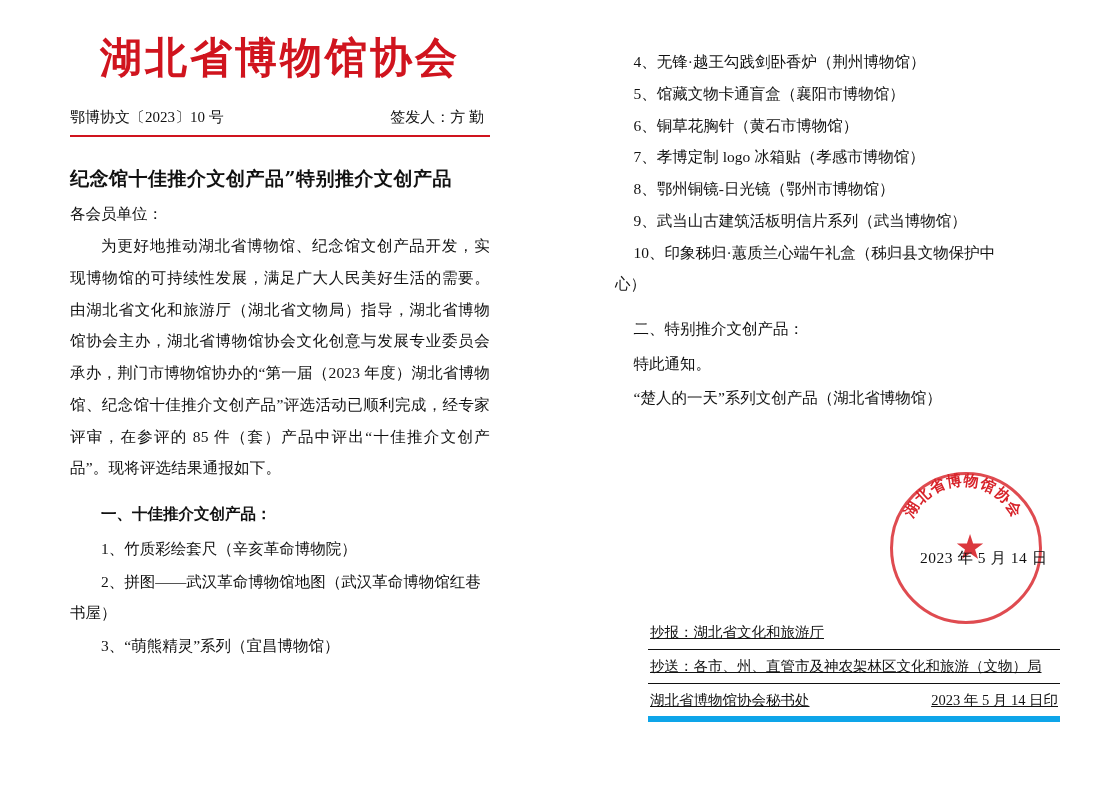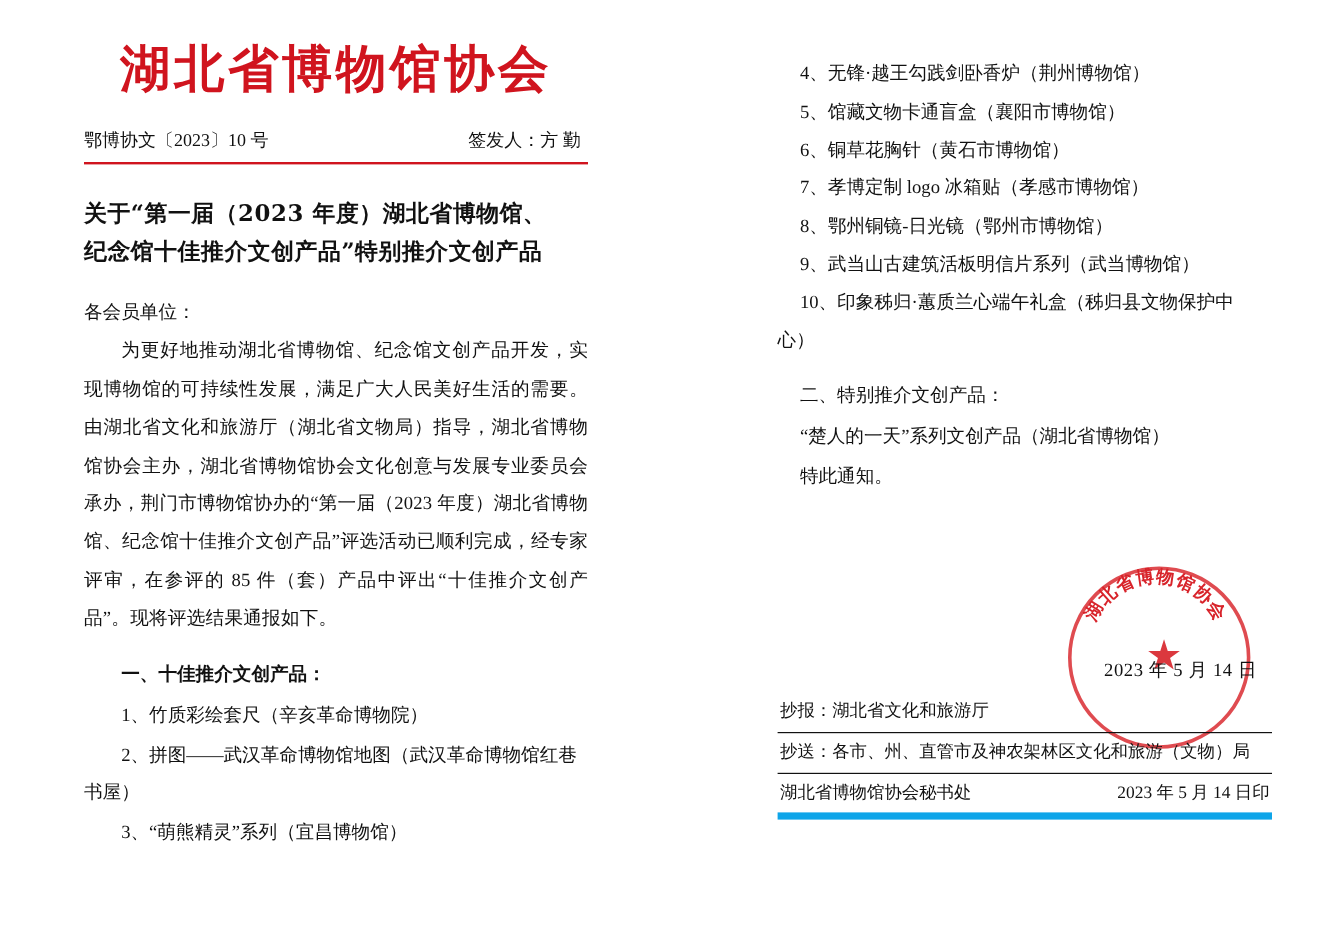--- a/index.html
+++ b/index.html
@@ -58,21 +58,21 @@
   }
   .doc-title {
     margin-top: 26px;
     font-family: "DejaVu Serif", "Liberation Serif", serif;
     font-weight: bold;
     font-size: 19px;
     line-height: 1.65;
     letter-spacing: 0.5px;
   }
   .salutation {
-    margin-top: 20px;
+    margin-top: 4px;
     font-size: 15.5px;
     line-height: 1.9;
   }
   .body-para {
     margin-top: 2px;
     font-size: 15.5px;
     line-height: 2.05;
     text-align: justify;
     text-indent: 2em;
     letter-spacing: 0.2px;
@@ -88,21 +88,21 @@
   .list-item {
     font-size: 15.5px;
     line-height: 2.0;
     text-indent: 2em;
     margin-top: 2px;
   }
   .list-item.wrap { text-indent: 2em; }
   
   .col-right {
     position: absolute;
-    left: 648px;
+    left: 615px;
     top: 46px;
     width: 410px;
   }
   .r-item {
     font-size: 15.5px;
     line-height: 2.05;
     text-indent: 1.2em;
   }
   .r-section-head {
     margin-top: 14px;
@@ -164,23 +164,24 @@
     left: 920px;
     top: 548px;
     font-size: 15.5px;
     letter-spacing: 0.5px;
     white-space: nowrap;
   }
   
   .footer {
     position: absolute;
     left: 648px;
-    top: 577px;
+    top: 616px;
     width: 412px;
     font-size: 14.5px;
+    text-decoration: underline;
   }
   .footer-row {
     padding: 6px 2px 5px 2px;
     border-bottom: 1px solid #111;
     line-height: 1.5;
     white-space: nowrap;
   }
   .footer-row.last {
     display: flex;
     justify-content: space-between;
@@ -197,21 +198,20 @@
     <div class="letterhead">湖北省博物馆协会</div>
 
     <div class="doc-meta">
       <span class="left-num">鄂博协文〔2023〕10 号</span>
       <span class="right-sign">签发人：方 勤</span>
     </div>
 
     <div class="red-rule"></div>
 
     <div class="doc-title">
-      <div>关于“第一届（2023 年度）湖北省博物馆、</div>
       <div>纪念馆十佳推介文创产品”特别推介文创产品</div>
     </div>
 
     <div class="salutation">各会员单位：</div>
 
     <div class="body-para">为更好地推动湖北省博物馆、纪念馆文创产品开发，实现博物馆的可持续性发展，满足广大人民美好生活的需要。由湖北省文化和旅游厅（湖北省文物局）指导，湖北省博物馆协会主办，湖北省博物馆协会文化创意与发展专业委员会承办，荆门市博物馆协办的“第一届（2023 年度）湖北省博物馆、纪念馆十佳推介文创产品”评选活动已顺利完成，经专家评审，在参评的 85 件（套）产品中评出“十佳推介文创产品”。现将评选结果通报如下。</div>
 
     <div class="section-head">一、十佳推介文创产品：</div>
 
     <div class="list-item">1、竹质彩绘套尺（辛亥革命博物院）</div>
@@ -222,22 +222,22 @@
   <div class="col-right">
     <div class="r-item">4、无锋·越王勾践剑卧香炉（荆州博物馆）</div>
     <div class="r-item">5、馆藏文物卡通盲盒（襄阳市博物馆）</div>
     <div class="r-item">6、铜草花胸针（黄石市博物馆）</div>
     <div class="r-item">7、孝博定制 logo 冰箱贴（孝感市博物馆）</div>
     <div class="r-item">8、鄂州铜镜-日光镜（鄂州市博物馆）</div>
     <div class="r-item">9、武当山古建筑活板明信片系列（武当博物馆）</div>
     <div class="r-item">10、印象秭归·蕙质兰心端午礼盒（秭归县文物保护中心）</div>
 
     <div class="r-section-head">二、特别推介文创产品：</div>
+    <div class="r-sub">特此通知。</div>
     <div class="r-sub">“楚人的一天”系列文创产品（湖北省博物馆）</div>
-    <div class="r-sub">特此通知。</div>
   </div>
 
   <div class="seal-wrap">
     <div class="seal"></div>
     <svg class="seal-arc" viewBox="0 0 146 146">
       <defs>
         <path id="arcpath" d="M 20,83 A 55,55 0 1 1 126,83" fill="none"></path>
       </defs>
       <text>
         <textPath href="#arcpath" startOffset="50%" text-anchor="middle">湖北省博物馆协会</textPath>

